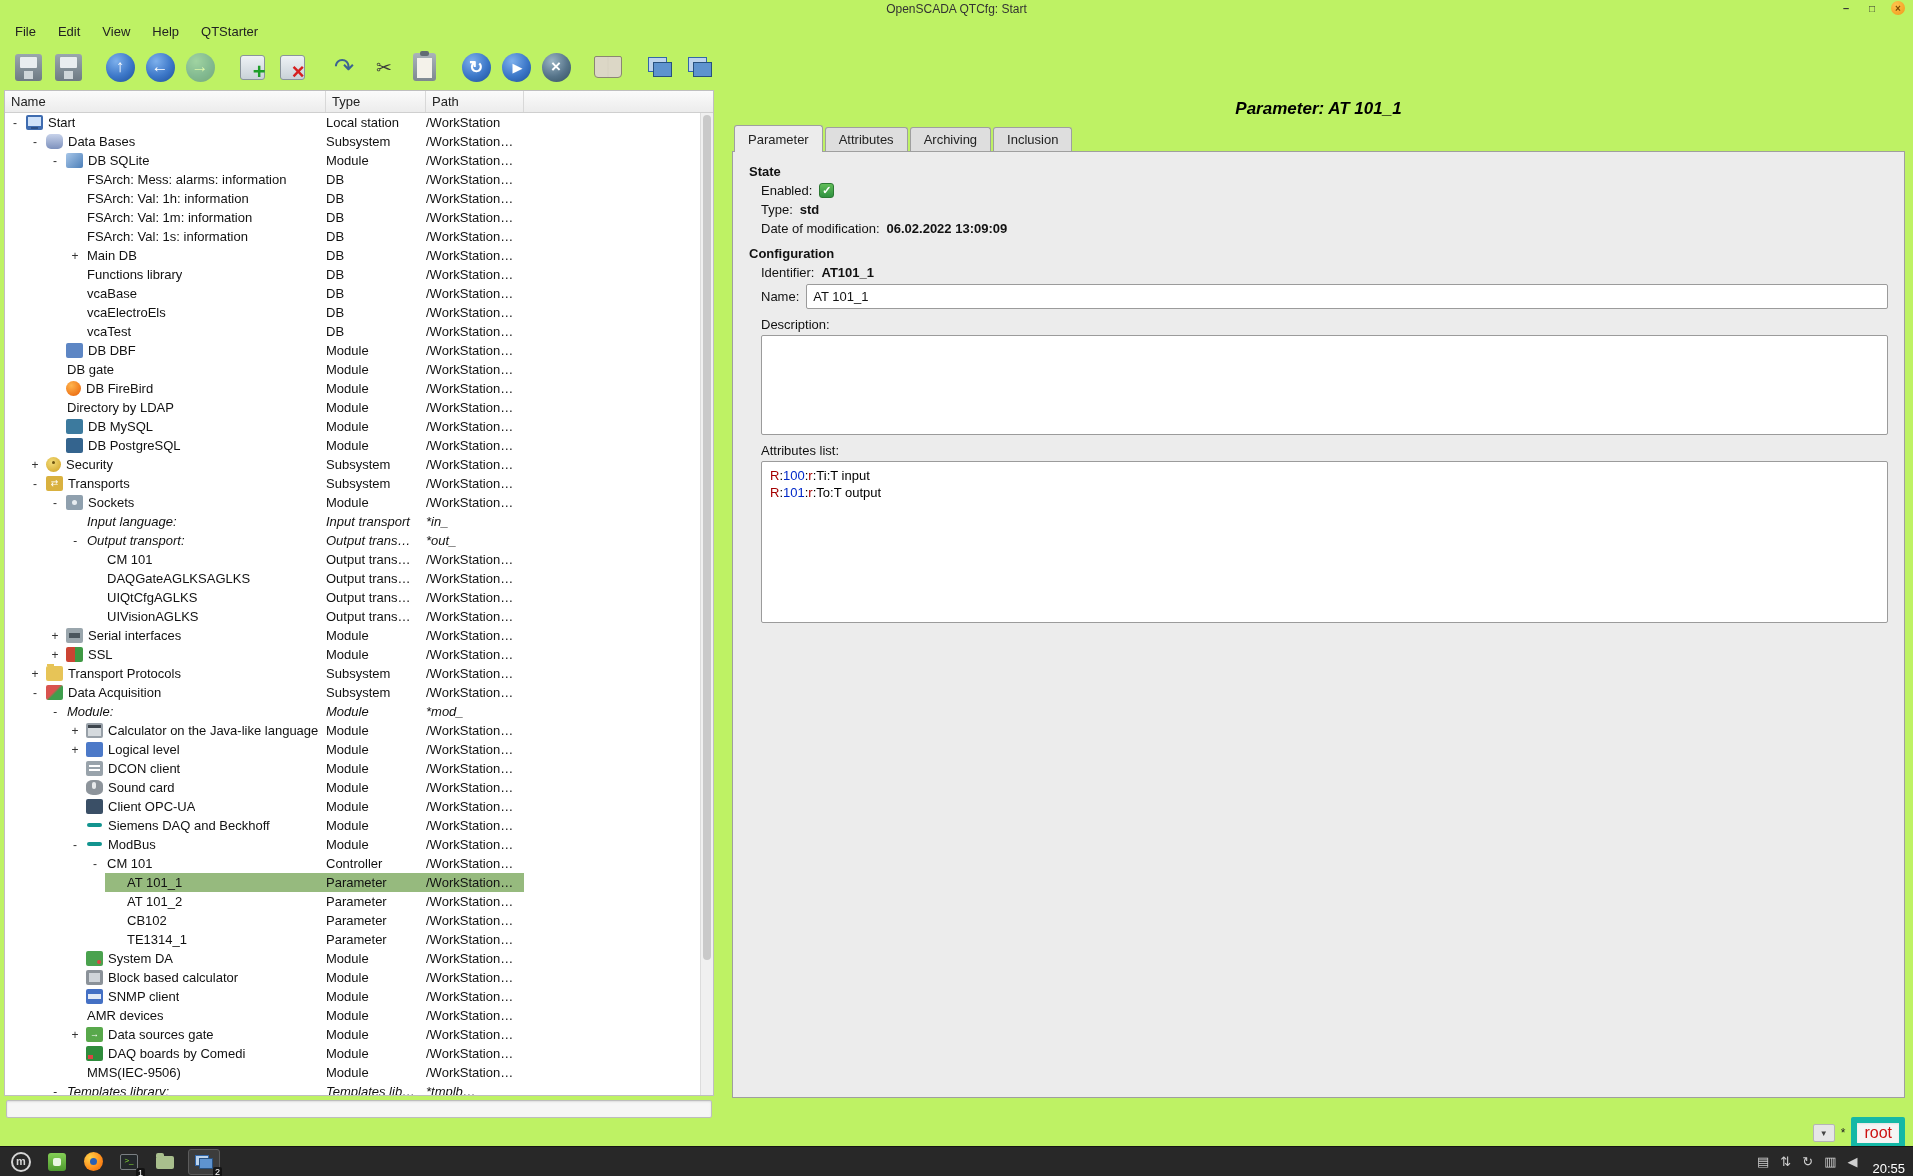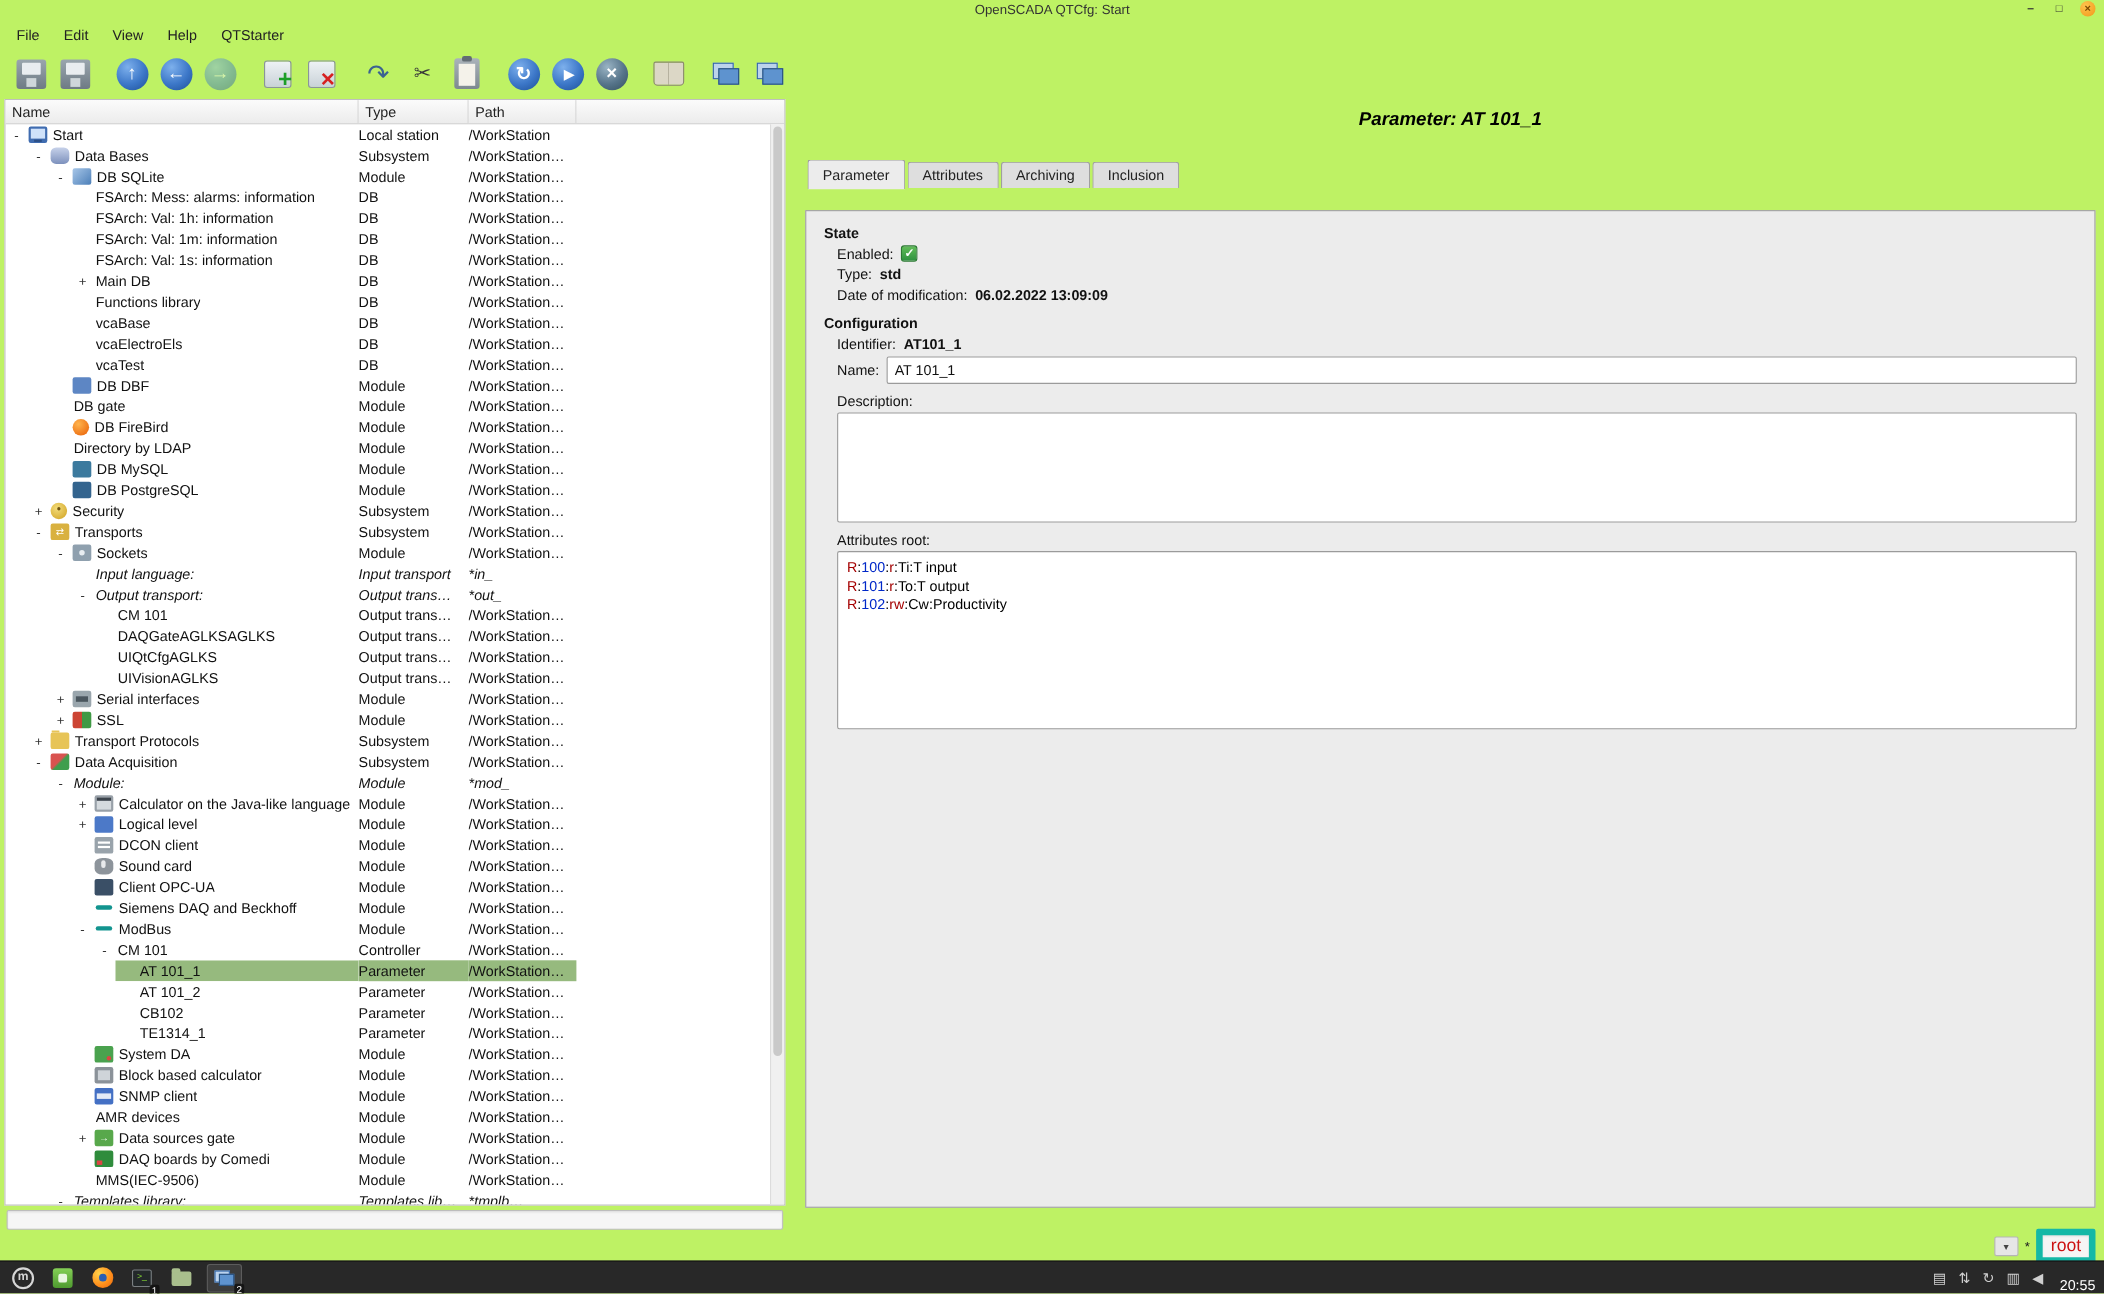--- a/index.html
+++ b/index.html
@@ -120,21 +120,21 @@
   .comedi-icon{background:#2f8c3c;}
   .comedi-icon::after{content:"";position:absolute;left:2px;bottom:2px;width:5px;height:4px;background:#d44;}
 
   .tree-scrollbar{position:absolute;top:22px;right:0;bottom:0;width:13px;background:#f0f0f0;border-left:1px solid #dcdcdc;}
   .tree-thumb{position:absolute;top:2px;left:2px;right:2px;height:86%;background:#c9c9c9;border-radius:5px;}
   .left-status{height:18px;flex:none;margin:4px 2px 2px 2px;border:1px solid #bdbdbd;background:#f6f6f6;border-radius:2px;box-shadow:inset 0 1px 2px rgba(0,0,0,.1);}
 
   .splitter{width:18px;flex:none;}
 
   
-  .right-col{flex:1;display:flex;flex-direction:column;min-width:0;padding-bottom:22px;margin-right:4px;gap:20px;}
+  .right-col{flex:1;display:flex;flex-direction:column;min-width:0;padding-bottom:22px;margin-right:4px;}
   .page-title{height:34px;flex:none;text-align:center;font-size:17px;font-weight:bold;font-style:italic;padding-top:9px;color:#000;}
   .tabbar{display:flex;align-items:flex-end;height:27px;flex:none;padding-left:2px;position:relative;z-index:2;}
   .tab{font-size:13px;padding:4px 13px;background:#dedede;border:1px solid #9f9f9f;border-bottom:none;border-radius:3px 3px 0 0;margin-right:2px;color:#222;}
   .tab.active{background:#ececec;padding-top:6px;margin-bottom:-1px;padding-bottom:5px;}
   .content-box{flex:1;border:1px solid #9f9f9f;background:#ececec;padding:12px 16px;overflow:hidden;position:relative;z-index:1;}
   .heading{font-weight:bold;font-size:13px;margin:10px 0 4px 0;}
   .heading.first{margin-top:0;}
   .frow{display:flex;align-items:center;margin:4px 0 4px 12px;font-size:13px;gap:7px;}
   .bold{font-weight:bold;}
   .checkbox{width:15px;height:15px;border:1px solid #2c7a33;border-radius:3px;background:linear-gradient(#61bd58,#2f9140);display:inline-flex;align-items:center;justify-content:center;}
@@ -915,25 +915,24 @@
         <div class="frow">
           <span>Identifier:</span>
           <span class="bold">AT101_1</span>
         </div>
         <div class="frow">
           <span>Name:</span>
           <input class="name-input" type="text" value="AT 101_1" style="">
         </div>
         <div class="flabel">Description:</div>
         <textarea class="desc-area" style=""></textarea>
-        <div class="flabel">Attributes root:</div>
+        <div class="flabel">Attributes list:</div>
         <div class="attr-box">
             <div class="attr-line"><span class="c-r">R</span><span class="c-k">:</span><span class="c-b">100</span><span class="c-k">:</span><span class="c-r">r</span><span class="c-k">:</span><span class="c-k">Ti</span><span class="c-k">:</span><span class="c-k">T input</span></div>
             <div class="attr-line"><span class="c-r">R</span><span class="c-k">:</span><span class="c-b">101</span><span class="c-k">:</span><span class="c-r">r</span><span class="c-k">:</span><span class="c-k">To</span><span class="c-k">:</span><span class="c-k">T output</span></div>
-            <div class="attr-line"><span class="c-r">R</span><span class="c-k">:</span><span class="c-b">102</span><span class="c-k">:</span><span class="c-r">rw</span><span class="c-k">:</span><span class="c-k">Cw</span><span class="c-k">:</span><span class="c-k">Productivity</span></div>
           </div>
 
       </div>
     </div>
   </div>
 
   <div class="statusbar">
     <div class="combo-btn"></div>
     <span class="star">*</span>
     <span class="user-box">root</span>

